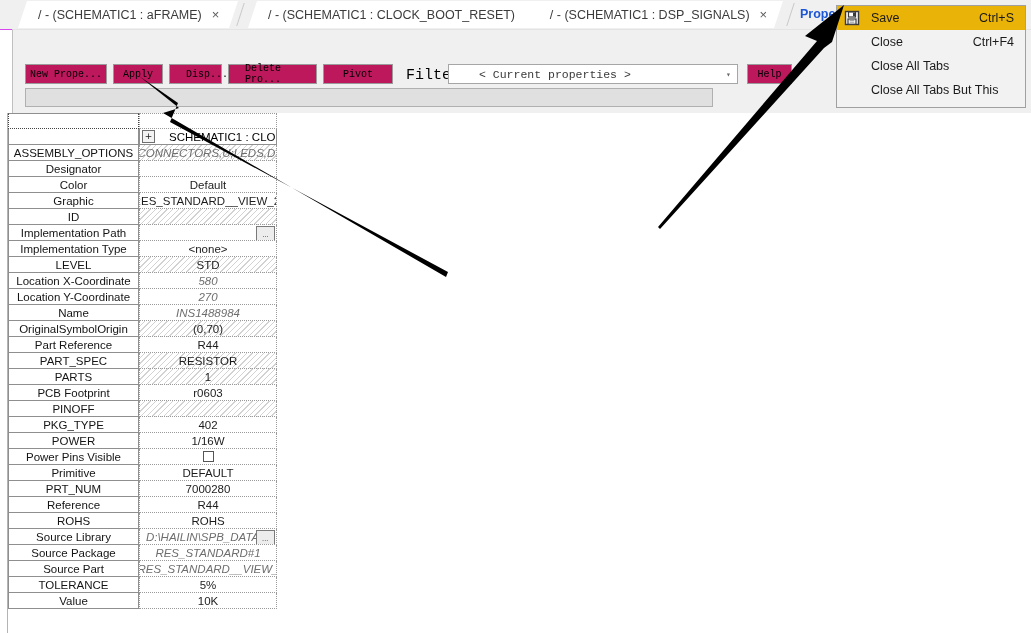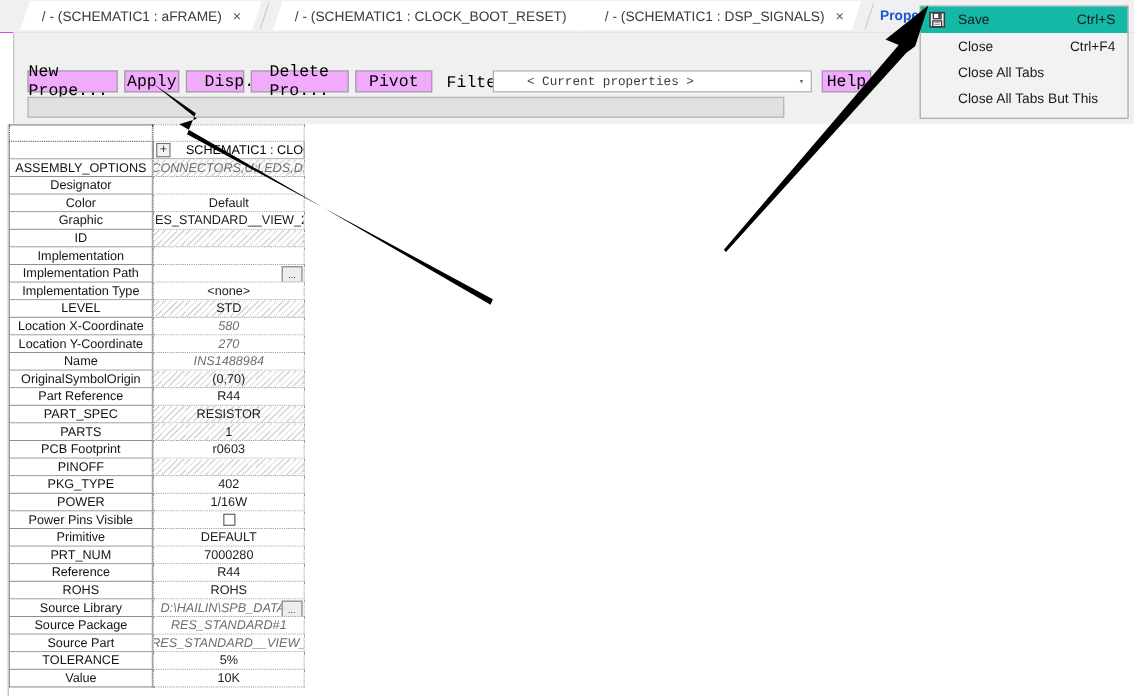--- a/index.html
+++ b/index.html
@@ -74,25 +74,25 @@
     position: absolute; left: 12px; top: 29px;
     width: 1019px; height: 84px;
     background: #f0f0f0;
     border-left: 1px solid #c0c0c0;
     border-top: 1px solid #e4e4e4;
     box-sizing: border-box;
   }
   .tb-btn {
     position: absolute;
     height: 20px;
-    background: #f0abfc;
+    background: #be185d;
     border: 1px solid #9a9a9a;
     box-sizing: border-box;
     font-family: "Liberation Mono", "DejaVu Sans Mono", monospace;
-    font-size: 15px;
+    font-size: 10px;
     color: #000;
     display: flex; align-items: center; justify-content: center;
     cursor: default;
     letter-spacing: 0px;
   }
   .tb-btn.ctr { justify-content: center; }
   .tb-btn.lft { justify-content: flex-start; padding-left: 16px; }
   .tb-label {
     position: absolute;
     font-family: "Liberation Mono", "DejaVu Sans Mono", monospace;
@@ -229,21 +229,21 @@
   }
   .ctxitem {
     position: relative;
     height: 24px;
     display: flex; align-items: center;
     color: #1b1b1b;
     padding-left: 34px;
     box-sizing: border-box;
     white-space: nowrap;
   }
-  .ctxitem.sel { background: #14b8a6; text-align: center; }
+  .ctxitem.sel { background: #eab308; text-align: center; }
   .ctxitem .accel {
     position: absolute; right: 11px;
     color: #1b1b1b;
   }
   .ctxicon {
     position: absolute; left: 7px; top: 4px;
     width: 16px; height: 16px;
   }
 
   
@@ -339,26 +339,20 @@
       </div>
       <div class="grow">
         <div class="gcell-name">Graphic</div>
         <div class="gcell-val">
           <span>RES_STANDARD__VIEW_2.</span>
         </div>
       </div>
       <div class="grow">
         <div class="gcell-name">ID</div>
         <div class="gcell-val hatch">
-          <span></span>
-        </div>
-      </div>
-      <div class="grow">
-        <div class="gcell-name">Implementation</div>
-        <div class="gcell-val">
           <span></span>
         </div>
       </div>
       <div class="grow">
         <div class="gcell-name">Implementation Path</div>
         <div class="gcell-val">
           <span></span>
           <span class="browse-btn">...</span>
         </div>
       </div>

